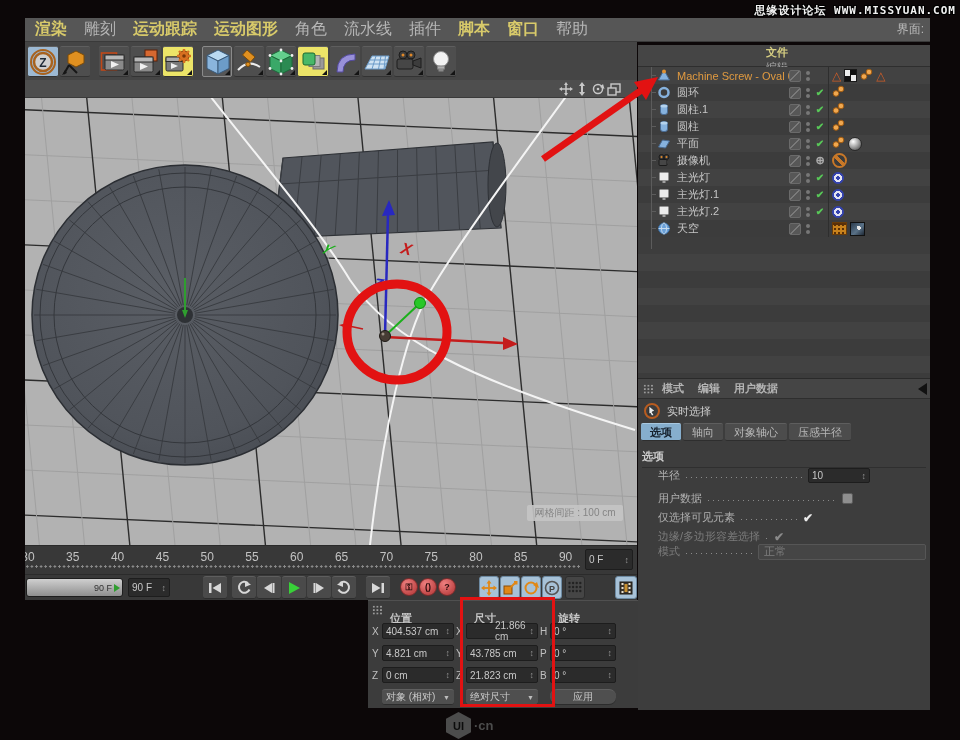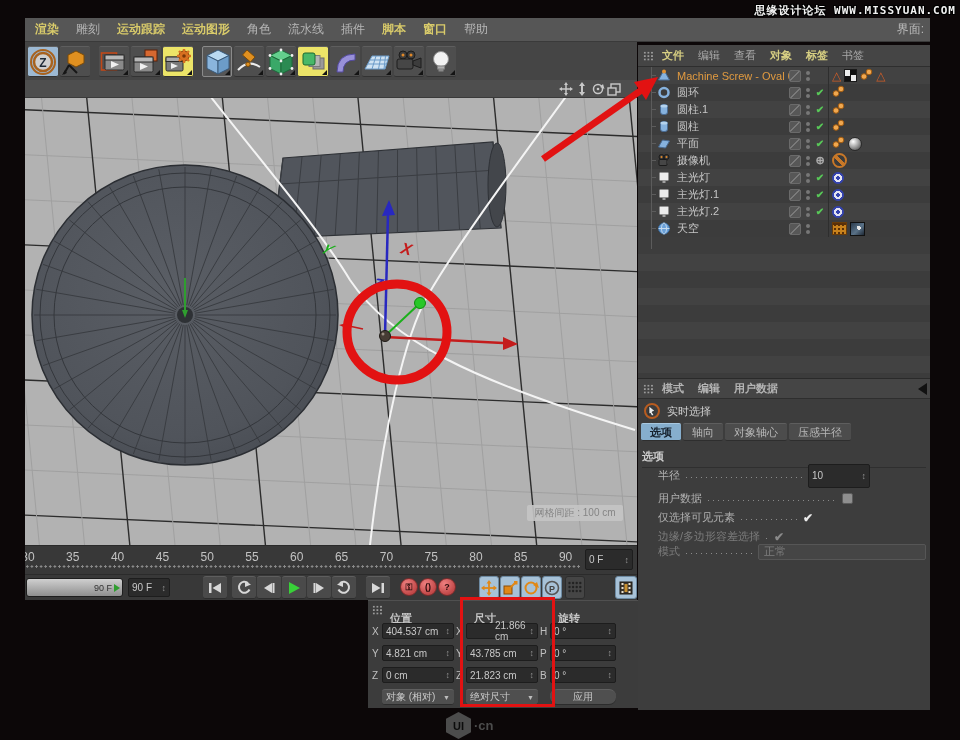--- a/index.html
+++ b/index.html
@@ -5,21 +5,21 @@
   html,body{margin:0;padding:0;background:#000;}
   #app{position:relative;width:960px;height:740px;background:#0c0708;overflow:hidden;
        font-family:"Liberation Sans",sans-serif;-webkit-font-smoothing:antialiased;}
   .abs{position:absolute;}
   
   .watermark{position:absolute;top:3px;right:4px;font:bold 11px "DejaVu Sans Mono",monospace;
     color:#f2f2f2;letter-spacing:1px;
     text-shadow:1px 1px 0 #000,-1px -1px 0 #000,1px -1px 0 #000,-1px 1px 0 #000,0 1px 0 #000;}
   .menubar{position:absolute;left:25px;top:18px;width:905px;height:24px;background:#565656;
     display:flex;align-items:center;padding-left:10px;box-sizing:border-box;border-bottom:1px solid #3a3a3a;}
-  .menubar .mi{font-size:12px;color:#b6b6b6;margin-right:17px;cursor:default;white-space:nowrap;}
+  .menubar .mi{font-size:16px;color:#b6b6b6;margin-right:17px;cursor:default;white-space:nowrap;}
   .menubar .mi.accent{color:#d8ca6a;font-weight:bold;}
   .menubar .iface{position:absolute;right:6px;color:#b8b8b8;font-size:12px;}
   
   .toolbar{position:absolute;left:25px;top:42px;width:612px;height:38px;background:#454545;
     display:flex;align-items:center;padding-left:2px;box-sizing:border-box;}
   .tile{position:relative;width:30px;height:31px;margin:0 1px;background:#4e4e4e;border-radius:2px;
     border-top:1px solid #5e5e5e;border-bottom:1px solid #333;box-sizing:border-box;}
   .tile.fold:after{content:"";position:absolute;right:1px;bottom:1px;border-left:5px solid transparent;
     border-bottom:5px solid #141414;}
   .tile svg{position:absolute;left:0;top:0;}
@@ -65,21 +65,21 @@
   .axislab{position:absolute;font-size:10px;color:#c0c0c0;}
   .cfield{position:absolute;width:72px;height:16px;}
   .cdrop{position:absolute;height:16px;background:#4f4f4f;border-top:1px solid #606060;border-bottom:1px solid #2c2c2c;
     border-radius:3px;color:#cacaca;font-size:10px;display:flex;align-items:center;padding:0 4px;box-sizing:border-box;}
   .cdrop .arr{margin-left:auto;font-size:7px;color:#bdbdbd;}
   .cbtn{position:absolute;height:16px;background:#4f4f4f;border-top:1px solid #606060;border-bottom:1px solid #2c2c2c;
     border-radius:7px;color:#cacaca;font-size:10px;display:flex;align-items:center;justify-content:center;box-sizing:border-box;}
   
   .rpanel{position:absolute;left:638px;top:45px;width:292px;height:665px;background:#3d3d3d;}
   .om-menubar{position:absolute;left:0;top:0;width:292px;height:22px;background:#454545;border-bottom:1px solid #2e2e2e;
-    display:flex;align-items:center;box-sizing:border-box;}
+    display:flex;align-items:center;box-sizing:border-box;flex-direction:column;}
   .om-menubar .mi{font-size:11px;color:#a9a9a9;margin-right:14px;}
   .om-menubar .mi.accent{color:#d6ce82;font-weight:bold;}
   .om-list{position:absolute;left:0;top:22px;width:292px;}
   .om-row{position:relative;height:17px;display:flex;align-items:center;}
   .om-row:nth-child(odd){background:#424242;}
   .om-row:nth-child(even){background:#3c3c3c;}
   .treeline{position:absolute;left:13px;top:22px;width:1px;height:182px;background:#5c5c5c;}
   .om-tick{width:5px;height:1px;background:#5c5c5c;margin-left:13px;}
   .om-icon{width:16px;height:15px;margin-left:1px;flex:none;}
   .om-name{font-size:11px;color:#c6c6c6;margin-left:4px;white-space:nowrap;overflow:hidden;flex:1;}
@@ -121,21 +121,21 @@
     border-top:1px solid #5e5e5e;border-bottom:1px solid #2e2e2e;display:flex;align-items:center;box-sizing:border-box;}
   .am-tab.active{background:#86aecd;color:#15202c;font-weight:bold;border-top-color:#a8c8e0;}
   .am-section{position:absolute;left:4px;top:70px;width:284px;font-size:11px;font-weight:bold;color:#cccccc;
     border-bottom:1px solid #2f2f2f;padding-bottom:3px;}
   .am-row{position:absolute;left:20px;width:268px;height:17px;display:flex;align-items:center;}
   .am-row .lbl{font-size:11px;color:#b2b2b2;white-space:nowrap;}
   .am-row.dis .lbl{color:#7c7c7c;}
   .leader{flex:1;margin:4px 4px 0 4px;height:1px;
     background-image:radial-gradient(circle,#8a8a8a 0.8px,transparent 1px);background-size:5px 1px;background-position:0 0;}
   .am-row .ctrl{flex:none;}
-  .afield{width:62px;height:24px;}
+  .afield{width:62px;height:15px;}
   .achk{width:11px;height:11px;border-radius:2px;background:#8f8f8f;border:1px solid #5c5c5c;box-sizing:border-box;}
   .vcheck{font-size:12px;font-weight:bold;color:#ececec;}
   .vcheck.dim{color:#8a8a8a;}
   .asel{width:168px;height:16px;background:#454545;border:1px solid #565656;border-radius:2px;color:#7e7e7e;
     font-size:11px;display:flex;align-items:center;padding:0 5px;box-sizing:border-box;}
   
   .footer{position:absolute;left:446px;top:712px;display:flex;align-items:center;gap:3px;}
   .hex{width:25px;height:27px;background:#4c4c4c;clip-path:polygon(50% 0,100% 25%,100% 75%,50% 100%,0 75%,0 25%);
     display:flex;align-items:center;justify-content:center;font:bold 11px "Liberation Sans",sans-serif;color:#0c0c0c;}
   .cn{font:bold 13px "Liberation Sans",sans-serif;color:#4c4c4c;}

